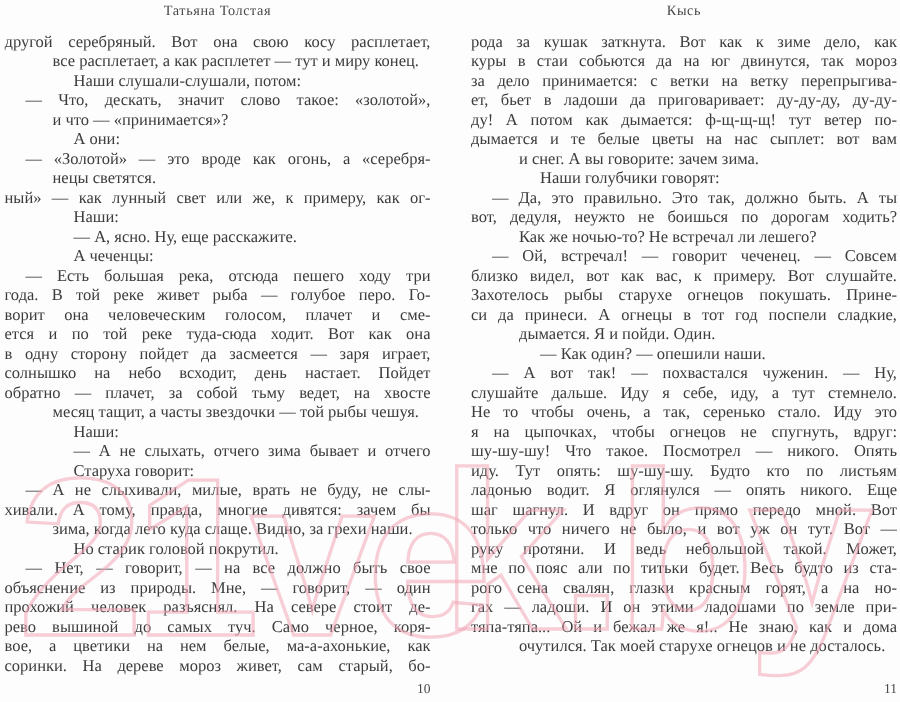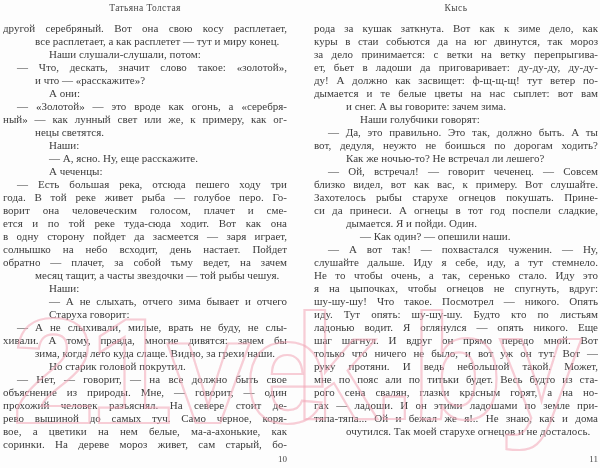--- a/index.html
+++ b/index.html
@@ -45,35 +45,35 @@
 
 <div class="canvas">
 
   <div class="page" id="page-left">
     <div class="running-head">Татьяна Толстая</div>
     <div class="page-body">
         <div class="line">другой серебряный. Вот она свою косу расплетает,</div>
         <div class="line end">все расплетает, а как расплетет — тут и миру конец.</div>
         <div class="line indent end">Наши слушали-слушали, потом:</div>
         <div class="line indent">— Что, дескать, значит слово такое: «золотой»,</div>
-        <div class="line end">и что — «расскажите»?</div>
+        <div class="line end">и что — «принимается»?</div>
         <div class="line indent end">А они:</div>
         <div class="line indent">— «Золотой» — это вроде как огонь, а «серебря-</div>
+        <div class="line end">нецы светятся.</div>
         <div class="line">ный» — как лунный свет или же, к примеру, как ог-</div>
-        <div class="line end">нецы светятся.</div>
         <div class="line indent end">Наши:</div>
         <div class="line indent end">— А, ясно. Ну, еще расскажите.</div>
         <div class="line indent end">А чеченцы:</div>
         <div class="line indent">— Есть большая река, отсюда пешего ходу три</div>
         <div class="line">года. В той реке живет рыба — голубое перо. Го-</div>
         <div class="line">ворит она человеческим голосом, плачет и сме-</div>
         <div class="line">ется и по той реке туда-сюда ходит. Вот как она</div>
         <div class="line">в одну сторону пойдет да засмеется — заря играет,</div>
         <div class="line">солнышко на небо всходит, день настает. Пойдет</div>
-        <div class="line">обратно — плачет, за собой тьму ведет, на зачем</div>
+        <div class="line">обратно — плачет, за собой тьму ведет, на хвосте</div>
         <div class="line end">месяц тащит, а часты звездочки — той рыбы чешуя.</div>
         <div class="line indent end">Наши:</div>
         <div class="line indent end">— А не слыхать, отчего зима бывает и отчего лето?</div>
         <div class="line indent end">Старуха говорит:</div>
         <div class="line indent">— А не слыхивали, милые, врать не буду, не слы-</div>
         <div class="line">хивали. А тому, правда, многие дивятся: зачем бы</div>
         <div class="line end">зима, когда лето куда слаще. Видно, за грехи наши.</div>
         <div class="line indent end">Но старик головой покрутил.</div>
         <div class="line indent">— Нет, — говорит, — на все должно быть свое</div>
         <div class="line">объяснение из природы. Мне, — говорит, — один</div>
@@ -85,21 +85,21 @@
     <div class="page-number">10</div>
   </div>
 
   <div class="page" id="page-right">
     <div class="running-head">Кысь</div>
     <div class="page-body">
         <div class="line">рода за кушак заткнута. Вот как к зиме дело, как</div>
         <div class="line">куры в стаи собьются да на юг двинутся, так мороз</div>
         <div class="line">за дело принимается: с ветки на ветку перепрыгива-</div>
         <div class="line">ет, бьет в ладоши да приговаривает: ду-ду-ду, ду-ду-</div>
-        <div class="line">ду! А должно как засвищет: ф-щ-щ-щ! тут ветер по-</div>
+        <div class="line">ду! А потом как дымается: ф-щ-щ-щ! тут ветер по-</div>
         <div class="line">дымается и те белые цветы на нас сыплет: вот вам</div>
         <div class="line end">и снег. А вы говорите: зачем зима.</div>
         <div class="line indent end">Наши голубчики говорят:</div>
         <div class="line indent">— Да, это правильно. Это так, должно быть. А ты</div>
         <div class="line">вот, дедуля, неужто не боишься по дорогам ходить?</div>
         <div class="line end">Как же ночью-то? Не встречал ли лешего?</div>
         <div class="line indent">— Ой, встречал! — говорит чеченец. — Совсем</div>
         <div class="line">близко видел, вот как вас, к примеру. Вот слушайте.</div>
         <div class="line">Захотелось рыбы старухе огнецов покушать. Прине-</div>
         <div class="line">си да принеси. А огнецы в тот год поспели сладкие,</div>

